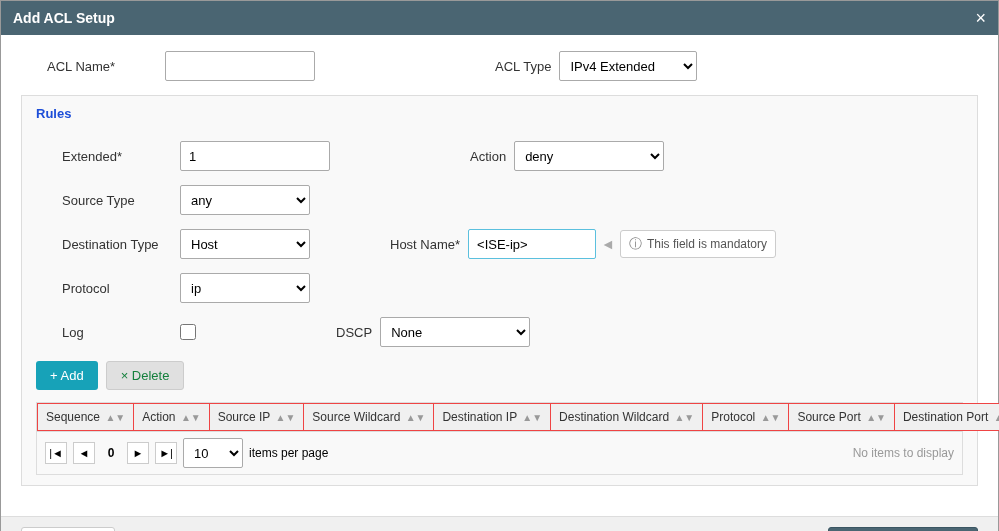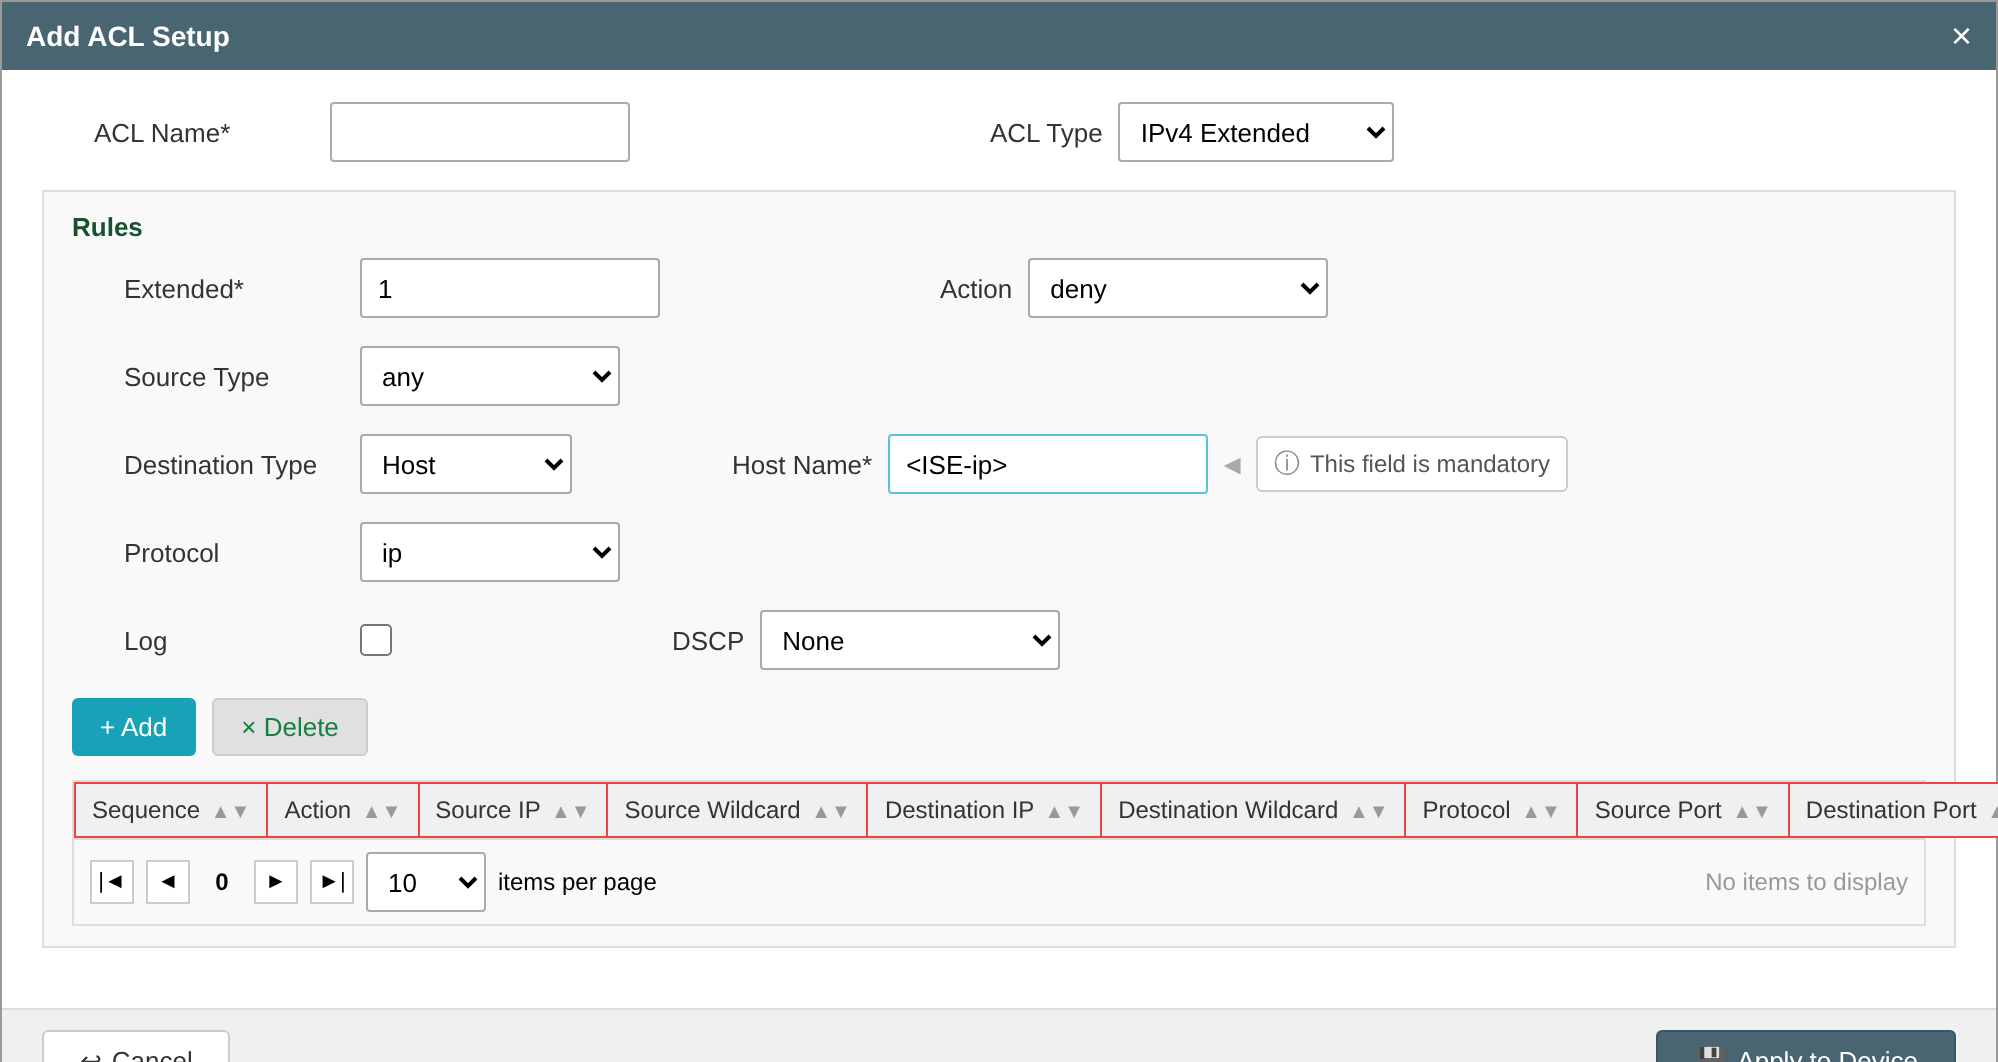--- a/index.html
+++ b/index.html
@@ -13,21 +13,21 @@
     .form-group { display: flex; align-items: center; gap: 8px; }
     .form-label { font-size: 13px; color: #333; white-space: nowrap; min-width: 110px; }
     .form-label-sm { font-size: 13px; color: #333; white-space: nowrap; }
     input[type="text"] { border: 1px solid #aaa; padding: 5px 8px; font-size: 13px; border-radius: 2px; height: 30px; }
     input[type="text"].wide { width: 140px; }
     input[type="checkbox"] { width: 16px; height: 16px; }
     select { border: 1px solid #aaa; padding: 4px 6px; font-size: 13px; border-radius: 2px; height: 30px; background: #fff; }
     select.md { width: 140px; }
     select.sm { width: 60px; }
     .rules-section { border: 1px solid #ddd; padding: 10px 14px; margin-bottom: 14px; background: #f9f9f9; }
-    .rules-title { font-size: 13px; font-weight: bold; color: #14532d; margin-bottom: 8px; }
+    .rules-title { font-size: 13px; font-weight: bold; color: #1d4ed8; margin-bottom: 20px; }
     .btn-add { background: #17a2b8; color: #fff; border: none; padding: 6px 14px; font-size: 13px; border-radius: 3px; cursor: pointer; display: flex; align-items: center; gap: 4px; }
     .btn-delete { background: #e0e0e0; color: #15803d; border: 1px solid #ccc; padding: 6px 14px; font-size: 13px; border-radius: 3px; cursor: pointer; display: flex; align-items: center; gap: 4px; }
     .btn-actions { display: flex; gap: 8px; margin-bottom: 12px; }
     .table-container { border: 1px solid #ddd; background: #fff; }
     table { width: 100%; border-collapse: collapse; font-size: 12px; }
     th { background: #f0f0f0; border: 1px solid #ef4444; padding: 6px 8px; text-align: left; font-weight: normal; color: #333; white-space: nowrap; }
     th .sort-icon { color: #999; font-size: 10px; margin-left: 2px; }
     .pagination { display: flex; align-items: center; gap: 6px; padding: 6px 8px; background: #f9f9f9; border-top: 1px solid #ddd; font-size: 12px; }
     .pg-btn { border: 1px solid #ccc; background: #fff; width: 22px; height: 22px; cursor: pointer; font-size: 11px; display: flex; align-items: center; justify-content: center; }
     .pg-count { font-size: 12px; font-weight: bold; min-width: 20px; text-align: center; }
@@ -91,30 +91,30 @@
             <option>any</option>
             <option>host</option>
             <option>network</option>
           </select>
         </div>
       </div>
 
       <div class="form-row">
         <div class="form-group">
           <label class="form-label">Destination Type</label>
-          <select class="md" style="width:106px;">
+          <select class="md" style="width:130px;">
             <option>Host</option>
             <option>any</option>
             <option>network</option>
           </select>
         </div>
         <div class="form-group" style="margin-left:60px;">
           <label class="form-label-sm">Host Name*</label>
           <div class="host-name-group">
-            <input type="text" value="&lt;ISE-ip&gt;" style="width: 160px; border-color: rgb(91, 192, 222);">
+            <input type="text" value="&lt;ISE-ip&gt;" style="width: 128px; border-color: rgb(91, 192, 222);">
             <span class="arrow-left">◄</span>
             <div class="mandatory-tooltip">
               <span class="info-icon">ⓘ</span>
               <span>This field is mandatory</span>
             </div>
           </div>
         </div>
       </div>
 
       <div class="form-row">

